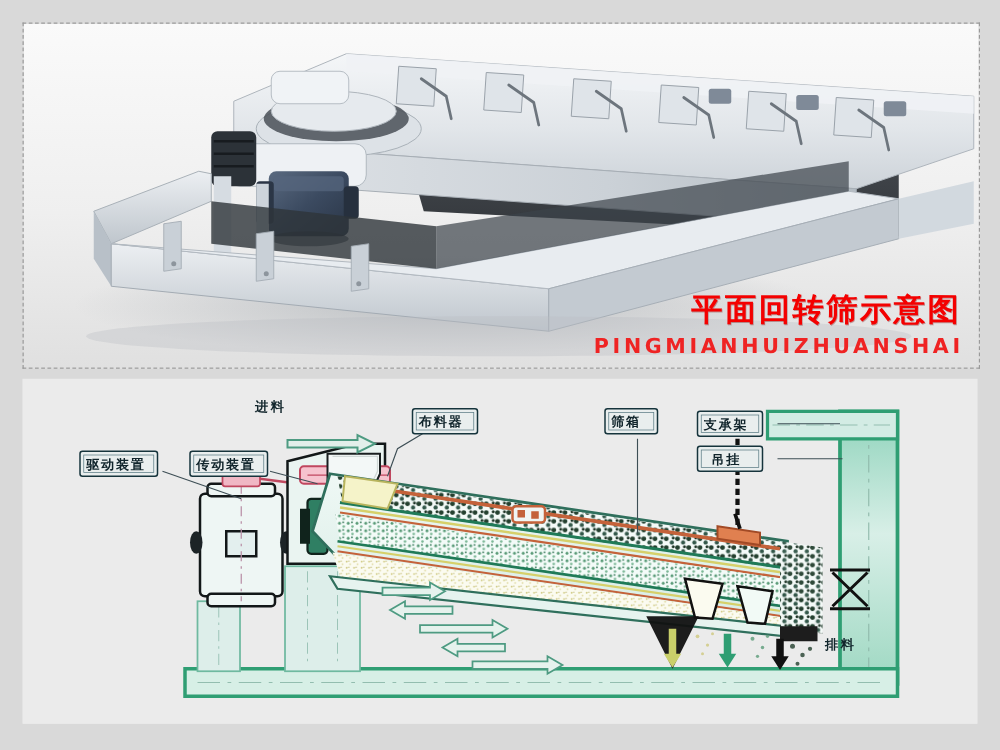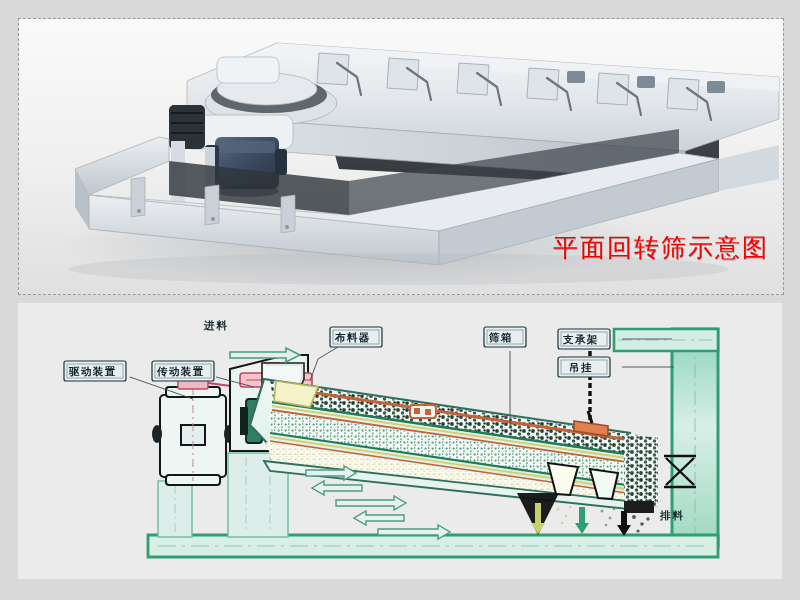--- a/index.html
+++ b/index.html
@@ -16,21 +16,21 @@
     border:1px dashed #9a9a9a;
     background:
       radial-gradient(ellipse 70% 60% at 48% 42%, #fbfbfb 0%, #f2f2f2 45%, #e6e6e6 75%, #dedede 100%);
     overflow:hidden;
   }
   .photo-stage{position:absolute;inset:0;}
   .photo-stage svg{display:block;width:100%;height:100%;}
 
   .title-cn{
     position:absolute;right:14px;top:216px;
-    color:#f40000;font-weight:normal;font-size:25px;letter-spacing:2px;
+    color:#f40000;font-weight:bold;font-size:25px;letter-spacing:2px;
     line-height:1;white-space:nowrap;
     text-shadow:0.5px 0.5px 0 rgba(120,0,0,.35);
   }
   .title-py{
     position:absolute;right:12px;top:250px;
     color:#ef2323;font-weight:bold;font-size:16.5px;letter-spacing:2.9px;
     line-height:1;white-space:nowrap;
   }
 
   
@@ -162,20 +162,21 @@
         </g>
         <circle cx="120" cy="192" r="2" fill="#8d959d"></circle>
         <circle cx="194" cy="200" r="2" fill="#8d959d"></circle>
         <circle cx="268" cy="208" r="2" fill="#8d959d"></circle>
 
         <ellipse cx="380" cy="250" rx="330" ry="16" fill="#b9bec3" opacity="0.35"></ellipse>
       </svg>
     </div>
 
     <div class="title-cn">平面回转筛示意图</div>
+    <div class="title-py">PINGMIANHUIZHUANSHAI</div>
   </div>
 
   <div class="diagram-panel">
     <svg viewBox="0 0 764 276" preserveAspectRatio="none" aria-hidden="true">
       <defs>
         <linearGradient id="frameG" x1="0" y1="0" x2="0" y2="1">
           <stop offset="0%" stop-color="#8fd3bb"></stop>
           <stop offset="45%" stop-color="#d8efe7"></stop>
           <stop offset="100%" stop-color="#9ed8c2"></stop>
         </linearGradient>

